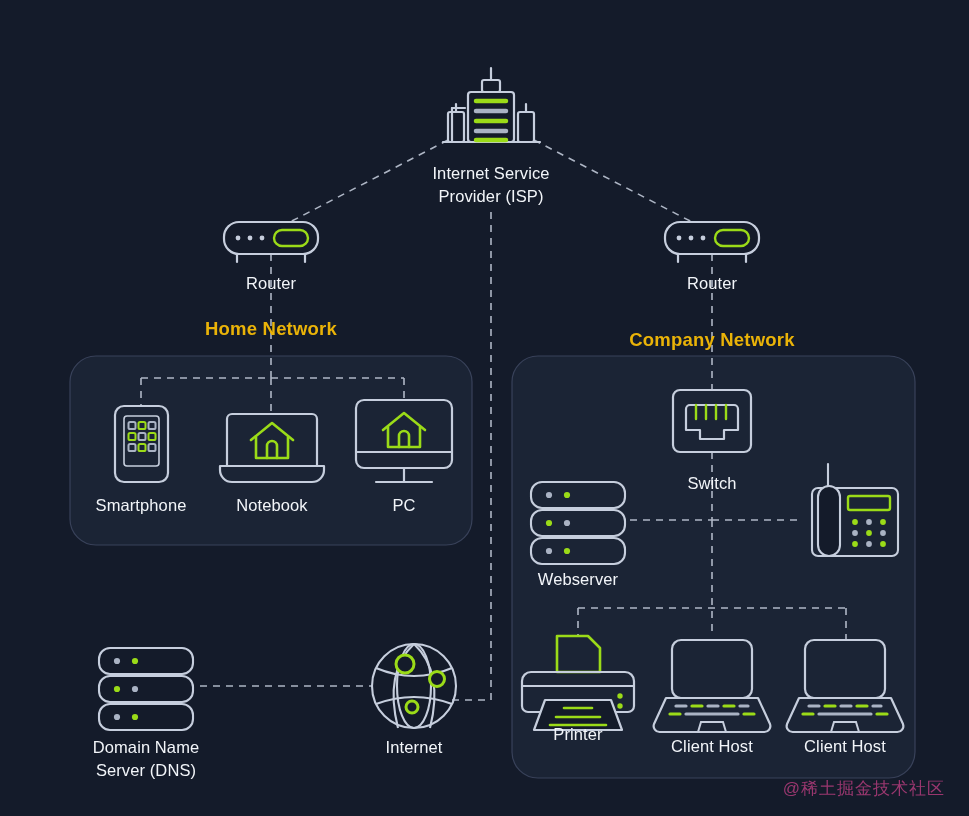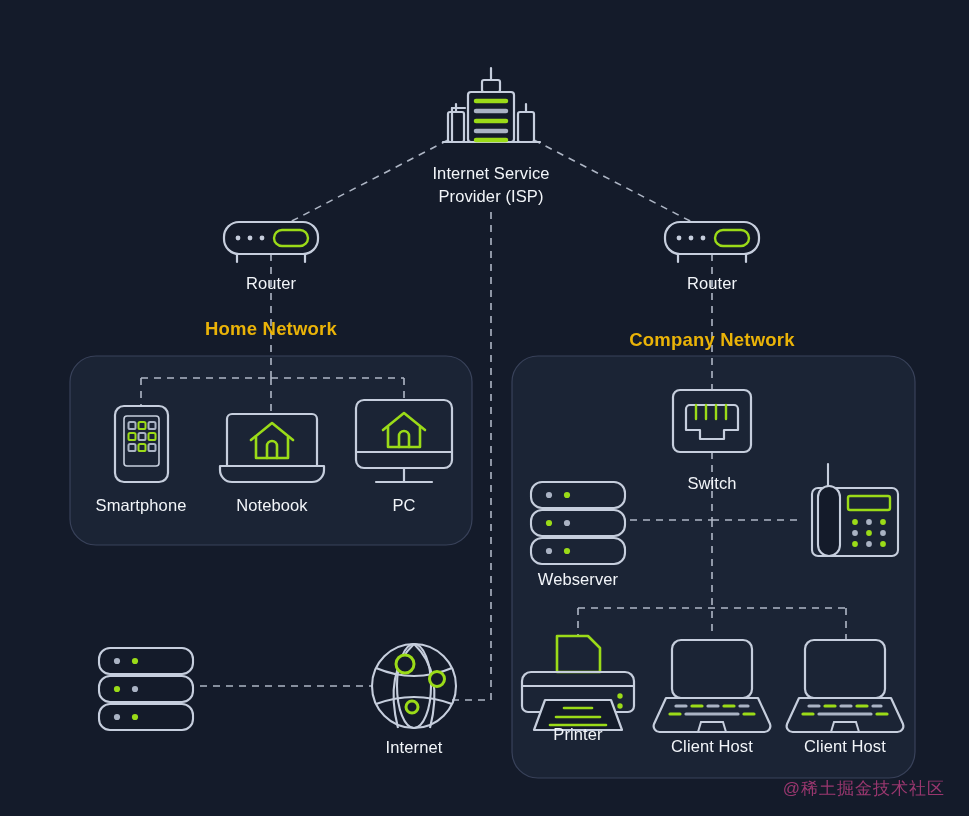--- a/index.html
+++ b/index.html
@@ -298,20 +298,22 @@
 
   <div class="label" style="left:202px; top:494px; width:140px;">Notebook</div>
 
   <div class="label" style="left:344px; top:494px; width:120px;">PC</div>
 
   <div class="label" style="left:642px; top:472px; width:140px;">Switch</div>
 
   <div class="label" style="left:498px; top:568px; width:160px;">Webserver</div>
 
 
+  <div class="label" style="left:56px; top:736px; width:180px;">Domain Name
+Server (DNS)</div>
 
   <div class="label" style="left:344px; top:736px; width:140px;">Internet</div>
 
   <div class="label" style="left:508px; top:723px; width:140px;">Printer</div>
 
   <div class="label" style="left:642px; top:735px; width:140px;">Client Host</div>
 
   <div class="label" style="left:775px; top:735px; width:140px;">Client Host</div>
 
   <div class="watermark">@稀土掘金技术社区</div>

